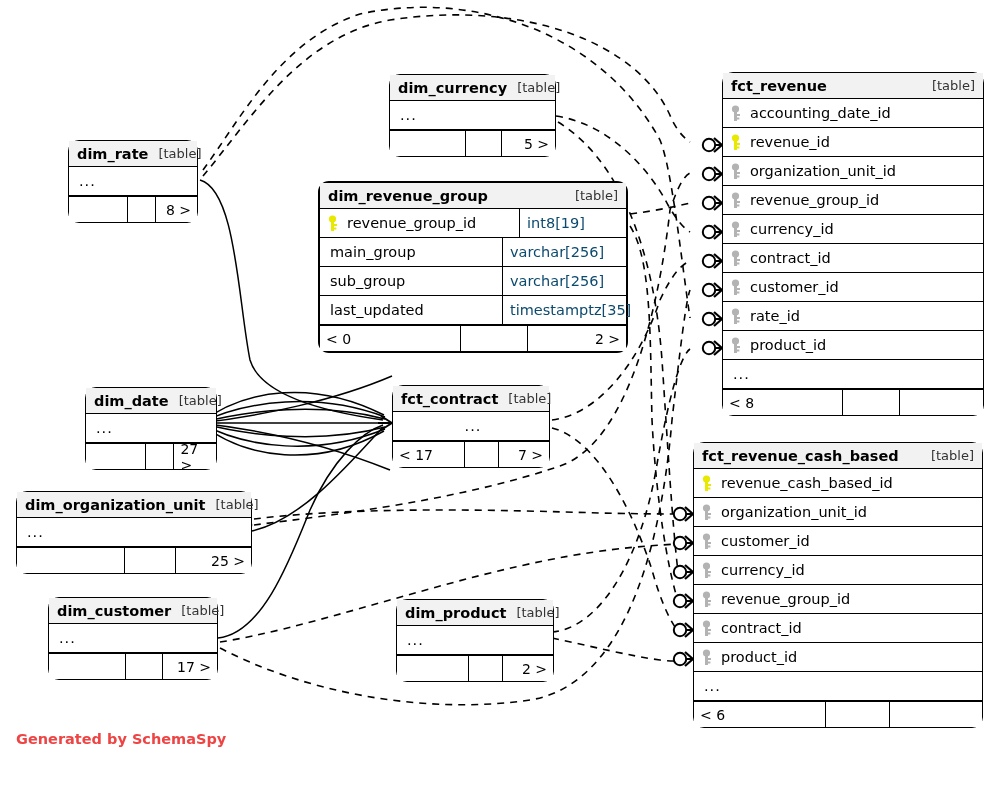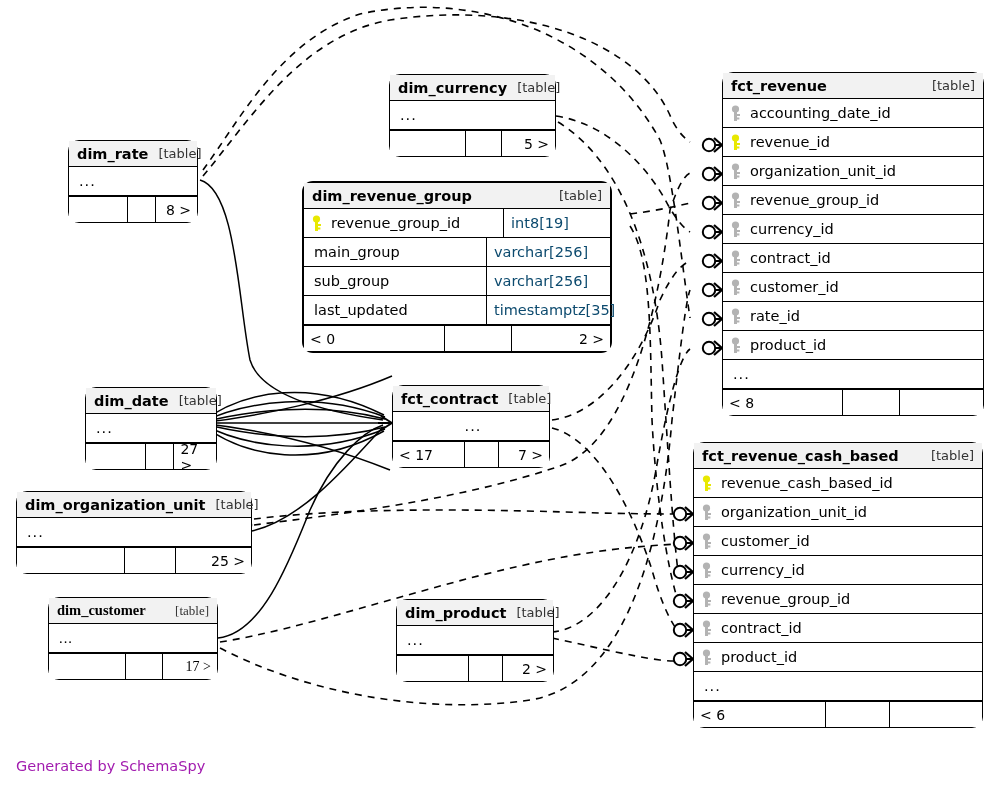--- a/index.html
+++ b/index.html
@@ -126,24 +126,25 @@
   }
   .tb-foot .cell:last-child { border-right: none; }
   .tb-foot .cell.left { justify-content: flex-start; }
   .tb-foot .cell.right { justify-content: flex-end; }
   .tb-foot .c1 { flex: 0 0 46%; }
   .tb-foot .c2 { flex: 0 0 22%; }
   .tb-foot .c3 { flex: 1 1 auto; }
   #credit {
     position: absolute;
     left: 16px;
-    top: 758px;
+    top: 731px;
     font-size: 14.5px;
-    color: #a21caf;
+    color: #ef4444;
     white-space: nowrap;
+    font-weight: bold;
   }
 </style>
 </head>
 <body>
 
 <div id="canvas">
 
   <svg id="edges" viewBox="0 0 1004 789" xmlns="http://www.w3.org/2000/svg">
     <defs>
       <g id="crow">
@@ -363,21 +364,21 @@
         </div>
         <div class="tb-row ellipsis">
           <span class="colname dots">...</span>
         </div>
         <div class="tb-foot">
           <span class="cell c1 left">&lt; 8</span>
           <span class="cell c2"></span>
           <span class="cell c3 right"></span>
         </div>
       </div>
-      <div class="table-box focus" style="left: 302px; top: 181px; width: 310px;">
+      <div class="table-box focus" style="left: 318px; top: 181px; width: 310px;">
         <div class="tb-header">
           <span class="tb-name">dim_revenue_group</span>
           <span class="tb-tag">[table]</span>
         </div>
         <div class="tb-row with-type">
           <span class="key">
             <svg width="13" height="17" viewBox="0 0 13 17">
               <circle cx="6.5" cy="4" r="3.6" fill="#e8e800"></circle>
               <rect x="5" y="5" width="3" height="11" fill="#e8e800"></rect>
               <rect x="8" y="9" width="3" height="2" fill="#e8e800"></rect>
@@ -531,21 +532,21 @@
         </div>
         <div class="tb-row ellipsis">
           <span class="colname dots">...</span>
         </div>
         <div class="tb-foot">
           <span class="cell c1 left">&lt; 6</span>
           <span class="cell c2"></span>
           <span class="cell c3 right"></span>
         </div>
       </div>
-      <div class="table-box" style="left: 48px; top: 597px; width: 170px; font-family: Liberation Serif, serif;">
+      <div class="table-box" style="left: 48px; top: 597px; width: 170px;">
         <div class="tb-header">
           <span class="tb-name">dim_customer</span>
           <span class="tb-tag">[table]</span>
         </div>
         <div class="tb-row ellipsis">
           <span class="colname dots">...</span>
         </div>
         <div class="tb-foot">
           <span class="cell c1 left"></span>
           <span class="cell c2"></span>

